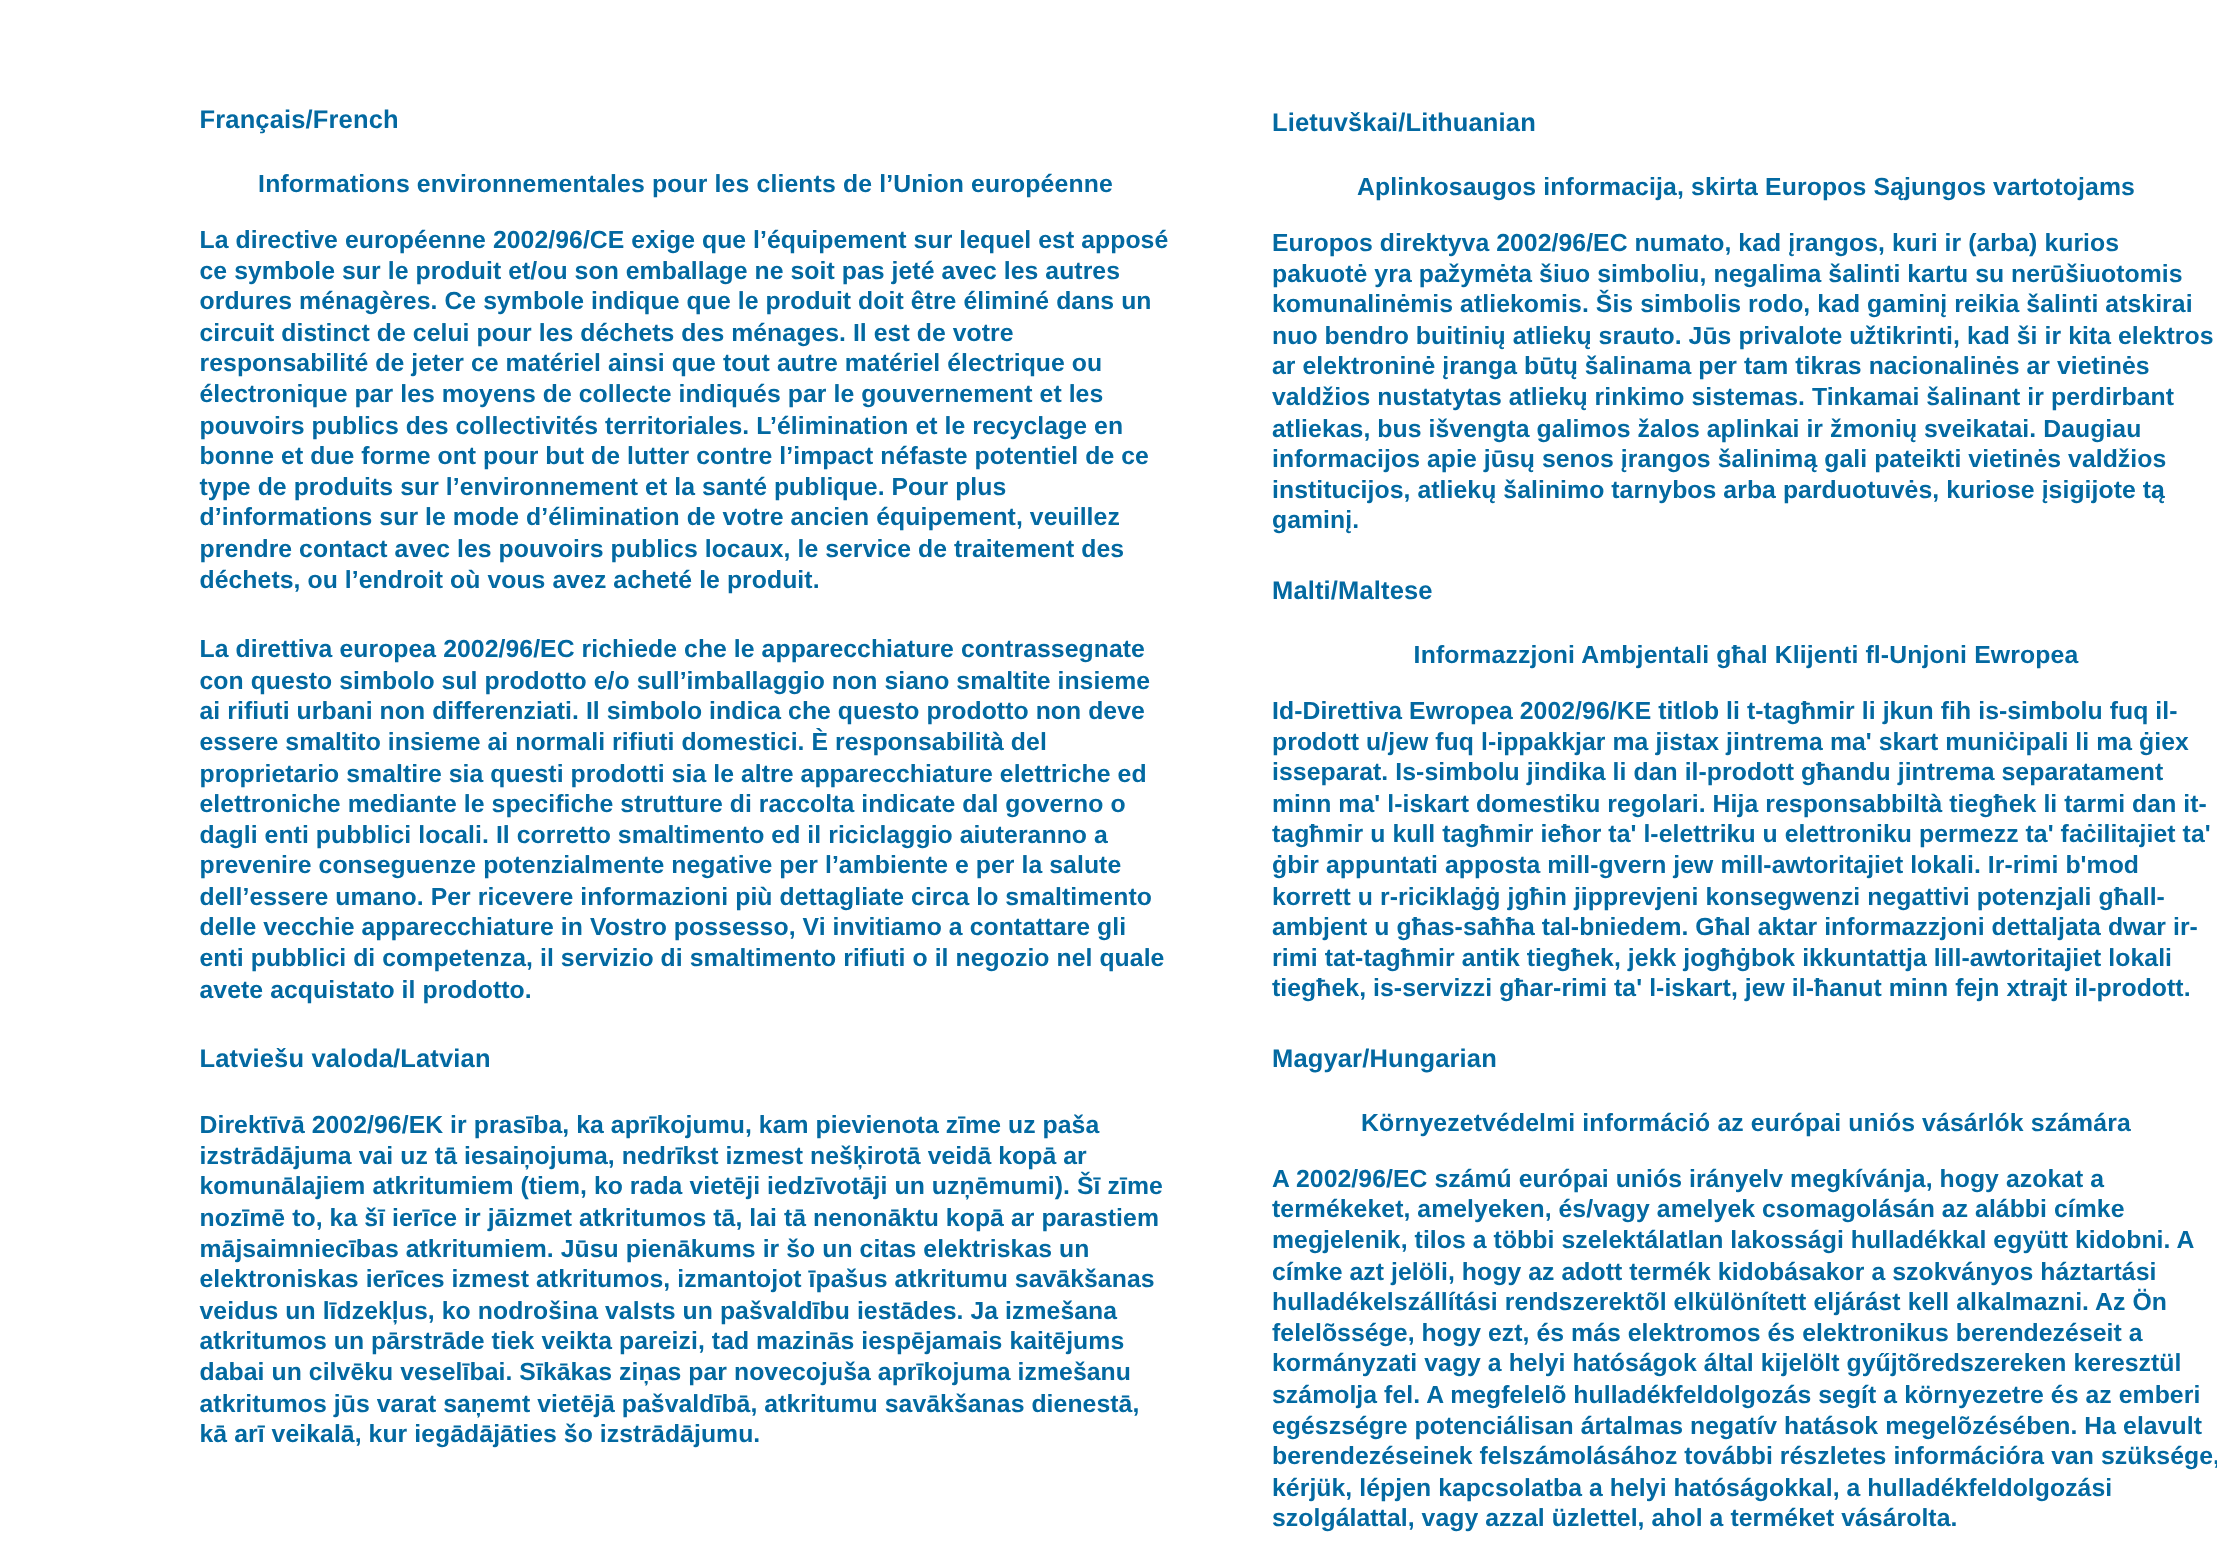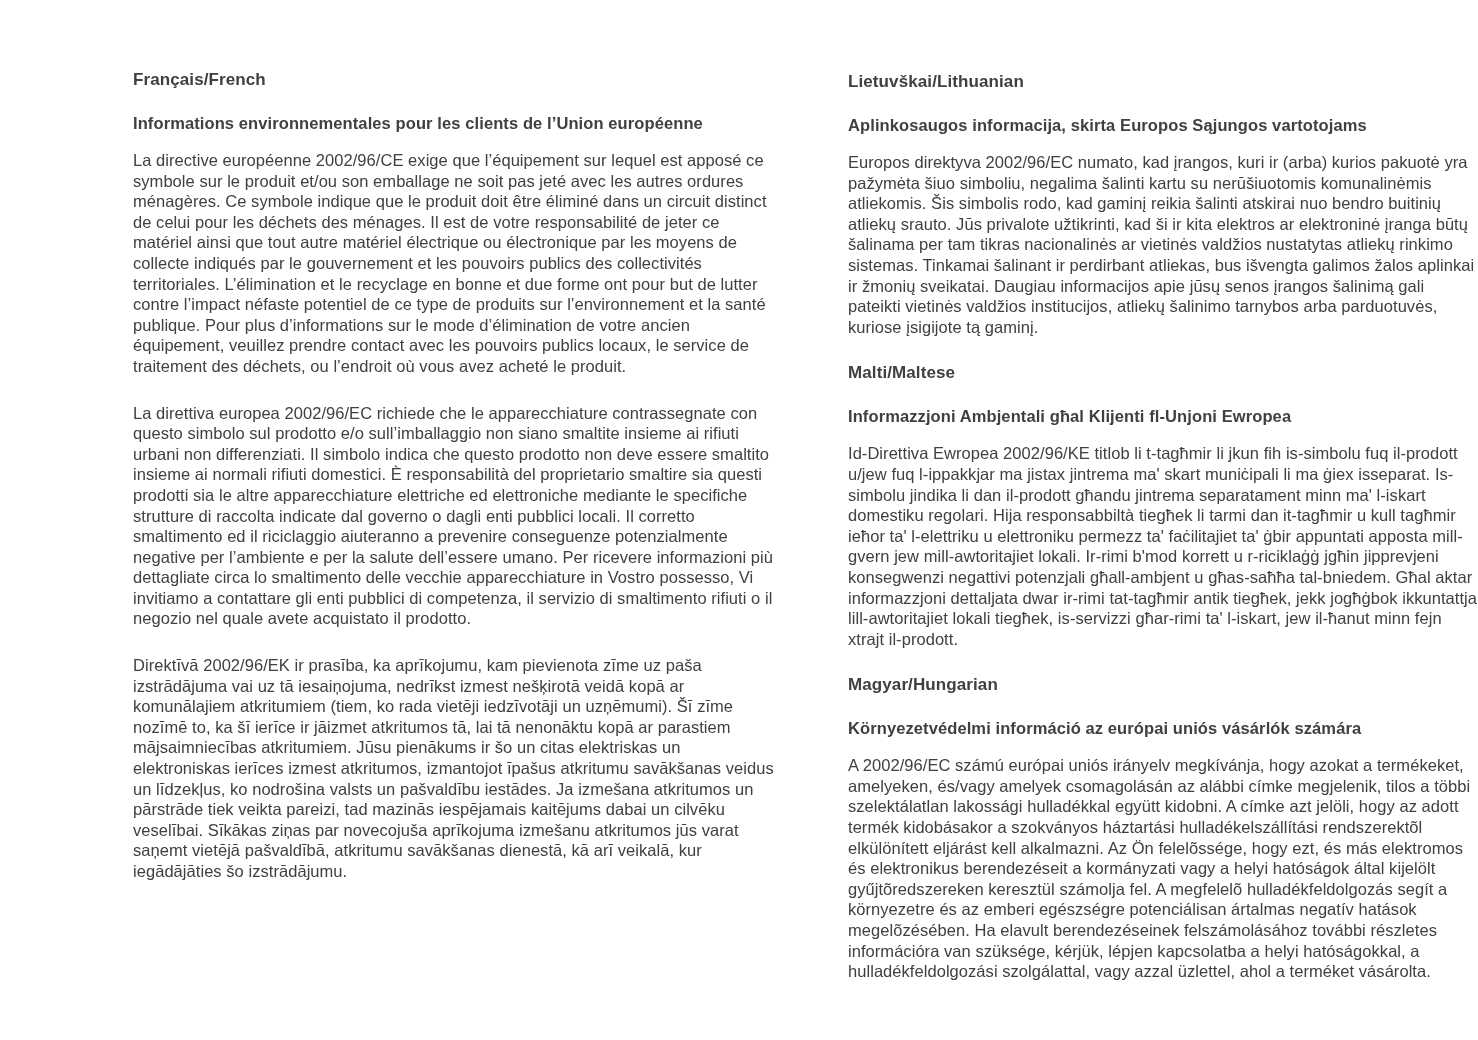--- a/index.html
+++ b/index.html
@@ -2,41 +2,42 @@
 <html><head>
 <meta charset="utf-8">
 <style>
   html, body { margin: 0; padding: 0; background: #ffffff; }
   .page {
     position: relative;
     width: 1478px;
     height: 1040px;
     background: #ffffff;
     font-family: "Liberation Sans", sans-serif;
-    color: #404040;
+    color: #0369a1;
     overflow: hidden;
   }
   .col { position: absolute; top: 0; }
   .col-left  { left: 133px; width: 648px; padding-top: 70px; }
   .col-right { left: 848px; width: 632px; padding-top: 72px; }
   .lang {
     font-size: 17px;
     font-weight: 700;
     margin: 0 0 24px 0;
     letter-spacing: 0.1px;
   }
   .title {
     font-size: 16.5px;
     font-weight: 700;
     margin: 0 0 17px 0;
     letter-spacing: 0.1px;
+    text-align: center;
   }
   .body {
     font-size: 16.5px;
-    font-weight: 400;
+    font-weight: 700;
     line-height: 20.6px;
     margin: 0 0 26px 0;
     letter-spacing: 0.05px;
   }
 </style>
 </head>
 <body>
 
 <div class="page">
 
@@ -46,20 +47,21 @@
       <h3 class="lang">Français/French</h3>
       <h4 class="title">Informations environnementales pour les clients de l’Union européenne</h4>
       <p class="body">La directive européenne 2002/96/CE exige que l’équipement sur lequel est apposé ce symbole sur le produit et/ou son emballage ne soit pas jeté avec les autres ordures ménagères. Ce symbole indique que le produit doit être éliminé dans un circuit distinct de celui pour les déchets des ménages. Il est de votre responsabilité de jeter ce matériel ainsi que tout autre matériel électrique ou électronique par les moyens de collecte indiqués par le gouvernement et les pouvoirs publics des collectivités territoriales. L’élimination et le recyclage en bonne et due forme ont pour but de lutter contre l’impact néfaste potentiel de ce type de produits sur l’environnement et la santé publique. Pour plus d’informations sur le mode d’élimination de votre ancien équipement, veuillez prendre contact avec les pouvoirs publics locaux, le service de traitement des déchets, ou l’endroit où vous avez acheté le produit.</p>
     </section>
 
     <section>
       <p class="body">La direttiva europea 2002/96/EC richiede che le apparecchiature contrassegnate con questo simbolo sul prodotto e/o sull’imballaggio non siano smaltite insieme ai rifiuti urbani non differenziati. Il simbolo indica che questo prodotto non deve essere smaltito insieme ai normali rifiuti domestici. È responsabilità del proprietario smaltire sia questi prodotti sia le altre apparecchiature elettriche ed elettroniche mediante le specifiche strutture di raccolta indicate dal governo o dagli enti pubblici locali. Il corretto smaltimento ed il riciclaggio aiuteranno a prevenire conseguenze potenzialmente negative per l’ambiente e per la salute dell’essere umano. Per ricevere informazioni più dettagliate circa lo smaltimento delle vecchie apparecchiature in Vostro possesso, Vi invitiamo a contattare gli enti pubblici di competenza, il servizio di smaltimento rifiuti o il negozio nel quale avete acquistato il prodotto.</p>
     </section>
 
     <section>
+      <h3 class="lang">Latviešu valoda/Latvian</h3>
       <p class="body">Direktīvā 2002/96/EK ir prasība, ka aprīkojumu, kam pievienota zīme uz paša izstrādājuma vai uz tā iesaiņojuma, nedrīkst izmest nešķirotā veidā kopā ar komunālajiem atkritumiem (tiem, ko rada vietēji iedzīvotāji un uzņēmumi). Šī zīme nozīmē to, ka šī ierīce ir jāizmet atkritumos tā, lai tā nenonāktu kopā ar parastiem mājsaimniecības atkritumiem. Jūsu pienākums ir šo un citas elektriskas un elektroniskas ierīces izmest atkritumos, izmantojot īpašus atkritumu savākšanas veidus un līdzekļus, ko nodrošina valsts un pašvaldību iestādes. Ja izmešana atkritumos un pārstrāde tiek veikta pareizi, tad mazinās iespējamais kaitējums dabai un cilvēku veselībai. Sīkākas ziņas par novecojuša aprīkojuma izmešanu atkritumos jūs varat saņemt vietējā pašvaldībā, atkritumu savākšanas dienestā, kā arī veikalā, kur iegādājāties šo izstrādājumu.</p>
     </section>
 
   </div>
 
   <div class="col col-right">
 
     <section>
       <h3 class="lang">Lietuvškai/Lithuanian</h3>
       <h4 class="title">Aplinkosaugos informacija, skirta Europos Sąjungos vartotojams</h4>

